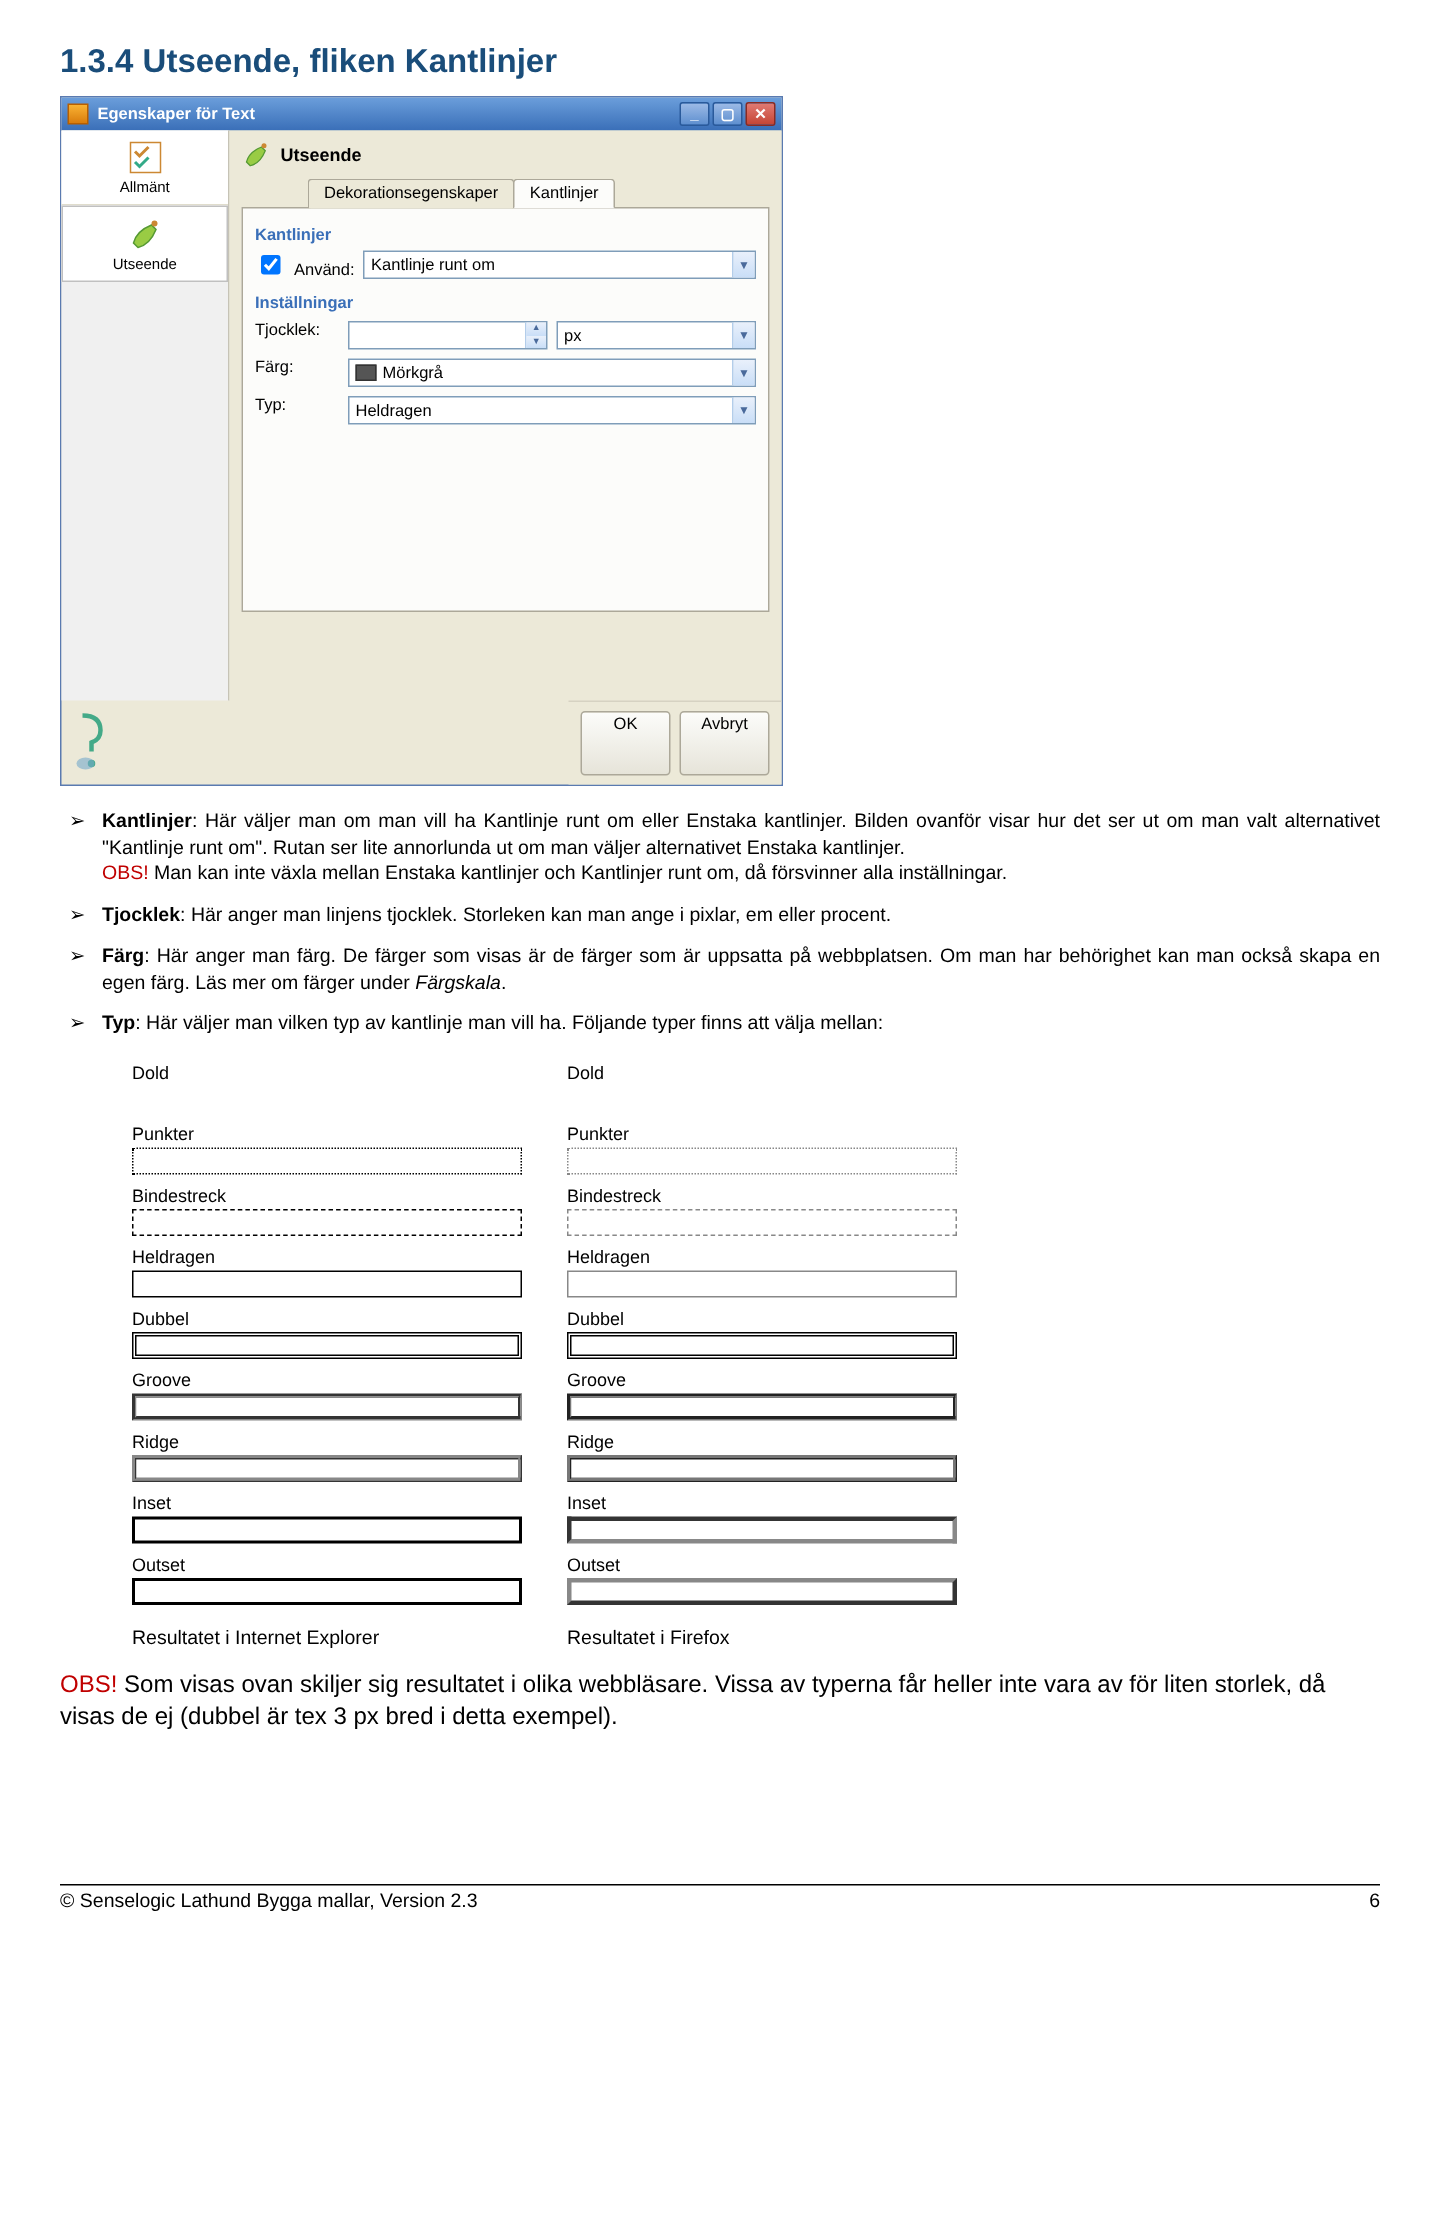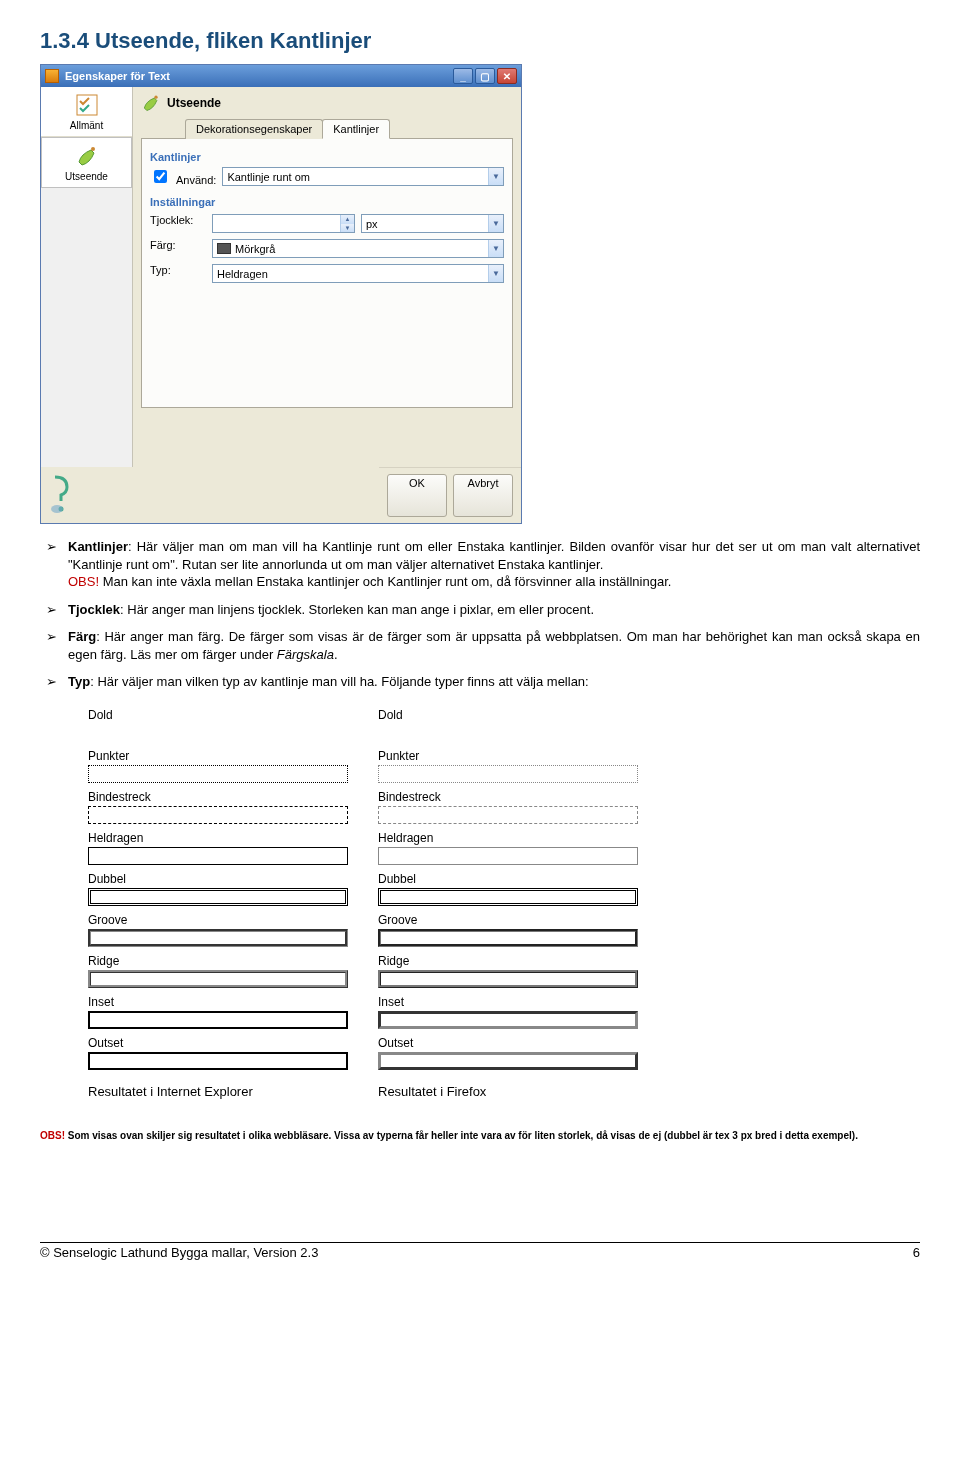--- a/index.html
+++ b/index.html
@@ -49,21 +49,21 @@
     border: 1px solid #2a5a9b;
     border-radius: 2px;
     display: flex; align-items: center; justify-content: center;
     color: #fff;
     font-size: 10px;
     cursor: pointer;
   }
   .tb-btn.close { background: linear-gradient(#e07a73, #c64535); border-color:#8a2b22;}
   .dialog-body { display: flex; min-height: 380px; }
   .sidebar {
-    width: 92px;
+    width: 112px;
     background: #f0f0f0;
     border-right: 1px solid #c6c3b6;
     padding: 0;
   }
   .side-item {
     display: flex;
     flex-direction: column;
     align-items: center;
     padding: 6px 4px 5px 4px;
     font-size: 10px;
@@ -240,21 +240,21 @@
   .groove-box { border: 3px groove #888; }
   .groove-box2 { border: 3px groove #777; }
   .ridge-box { border: 3px ridge #888; }
   .ridge-box2 { border: 3px ridge #777; }
   .inset-box { border: 3px inset #888; }
   .outset-box { border: 3px outset #888; }
   .inset-box-ie { border: 2px solid #000; }
   .outset-box-ie { border: 2px solid #000; }
   .caption { margin-top: 14px; font-size: 13px; }
 
-  .obs-para { margin-top: 30px; font-size: 10px; line-height:1.35;font-weight:bold;}
+  .obs-para { margin-top: 14px; font-size: 16px; line-height:1.35;}
 
   .footer {
     margin-top: 100px;
     border-top: 1px solid #000;
     display:flex;
     justify-content:space-between;
     font-size: 13px;
     padding-top: 2px;
   }
 </style>

